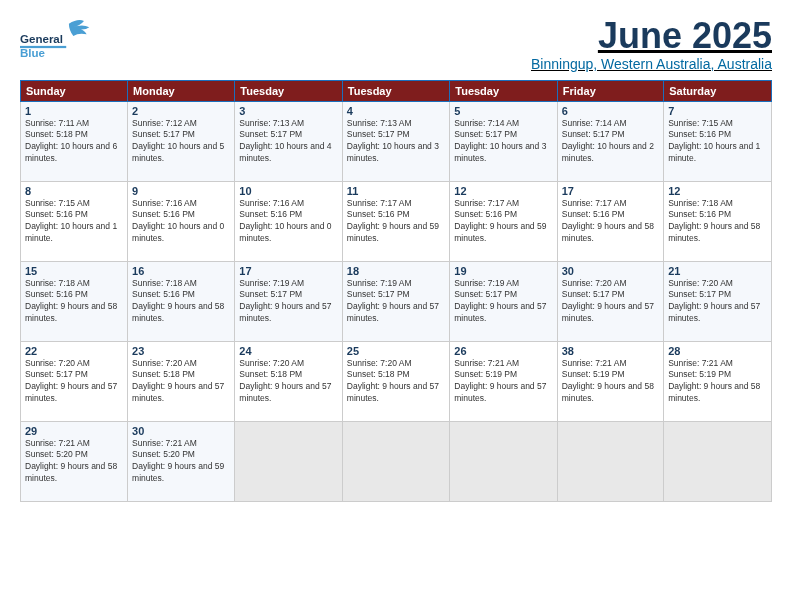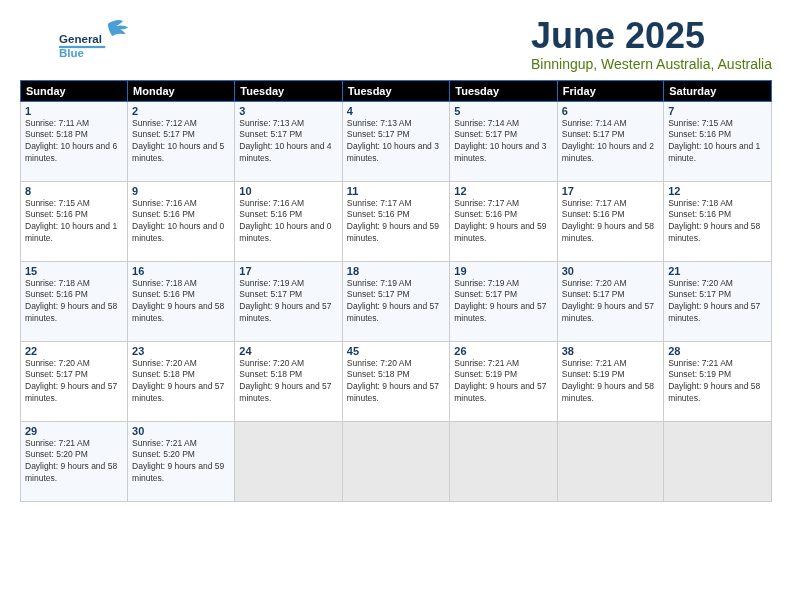--- a/index.html
+++ b/index.html
@@ -17,42 +17,42 @@
     .header-row {
       display: flex;
       align-items: flex-start;
       justify-content: space-between;
       margin-bottom: 8px;
     }
     .logo {
       display: flex;
       flex-direction: column;
       align-items: flex-start;
-      margin-left: 39px;
     }
     .title-block {
-      text-align: left;
+      text-align: right;
+      text-decoration: underline;
     }
     .month-title {
       font-size: 36px;
       font-weight: bold;
       color: #1a3a5c;
       line-height: 1.1;
     }
     .location-title {
       font-size: 14px;
-      color: #4d7c0f;
+      color: #0369a1;
     }
     .calendar {
       width: 100%;
       border-collapse: collapse;
       font-size: 9.5px;
     }
     .calendar thead th {
-      background-color: #000000;
+      background-color: #7f1d1d;
       color: white;
       text-align: left;
       padding: 4px 5px;
       font-size: 11px;
       font-weight: bold;
       border: 1px solid #1a6fbd;
     }
     .calendar tbody td {
       vertical-align: top;
       border: 1px solid #ccc;
@@ -219,21 +219,21 @@
           </td>
           <td>
             <span class="day-num">23</span>
             <div class="day-info">Sunrise: 7:20 AM<br>Sunset: 5:18 PM<br>Daylight: 9 hours and 57 minutes.</div>
           </td>
           <td>
             <span class="day-num">24</span>
             <div class="day-info">Sunrise: 7:20 AM<br>Sunset: 5:18 PM<br>Daylight: 9 hours and 57 minutes.</div>
           </td>
           <td>
-            <span class="day-num">45</span>
+            <span class="day-num">25</span>
             <div class="day-info">Sunrise: 7:20 AM<br>Sunset: 5:18 PM<br>Daylight: 9 hours and 57 minutes.</div>
           </td>
           <td>
             <span class="day-num">26</span>
             <div class="day-info">Sunrise: 7:21 AM<br>Sunset: 5:19 PM<br>Daylight: 9 hours and 57 minutes.</div>
           </td>
           <td>
             <span class="day-num">38</span>
             <div class="day-info">Sunrise: 7:21 AM<br>Sunset: 5:19 PM<br>Daylight: 9 hours and 58 minutes.</div>
           </td>

